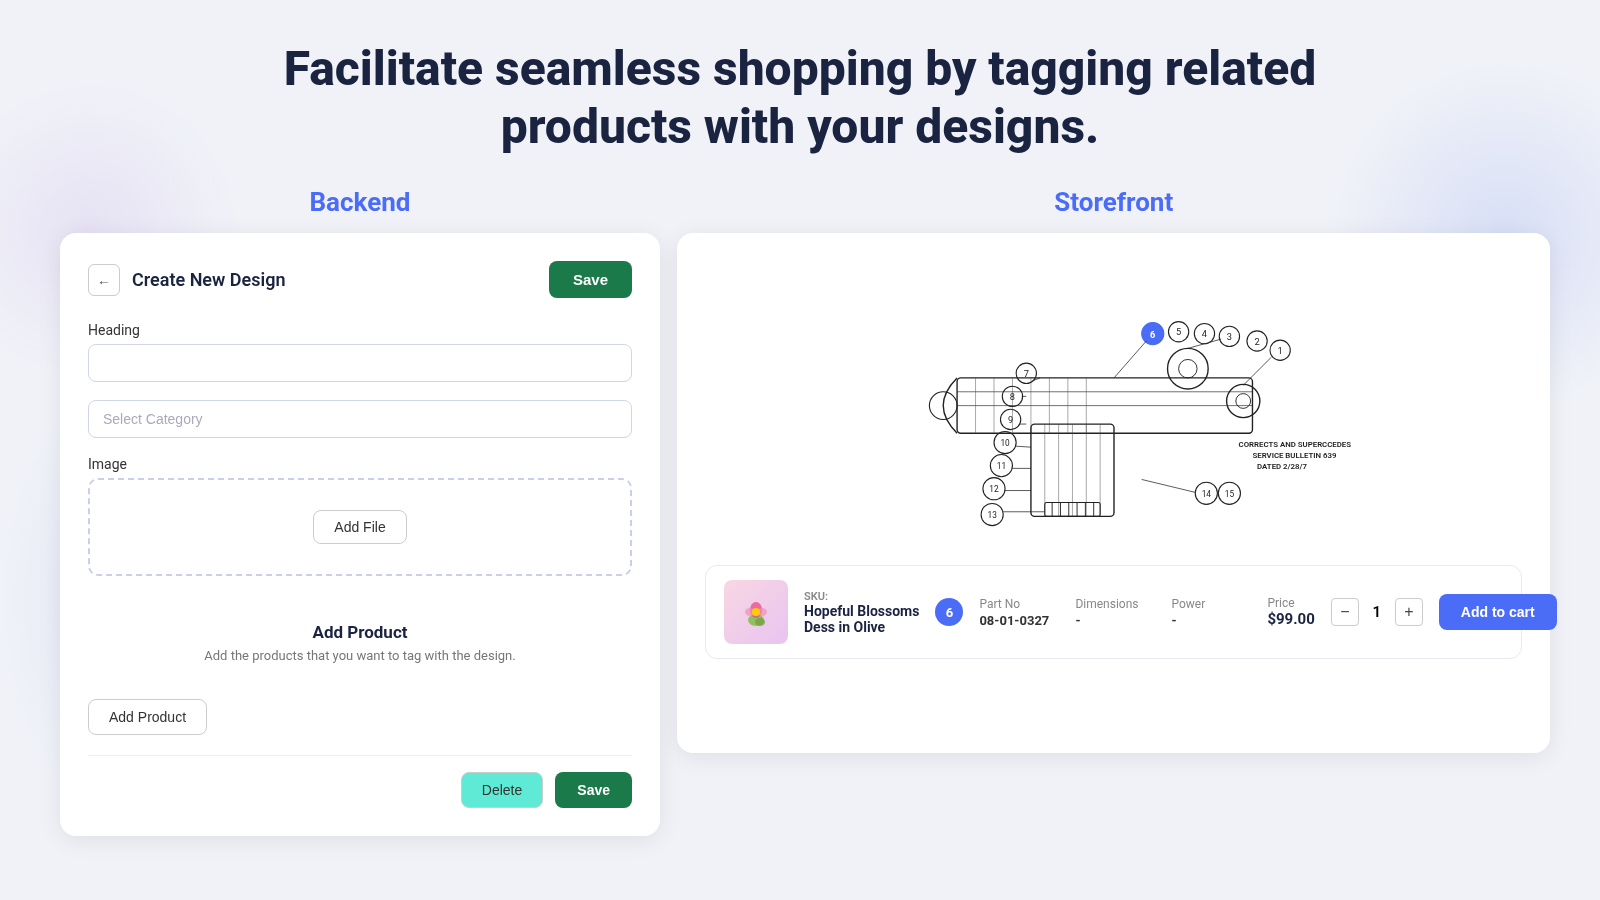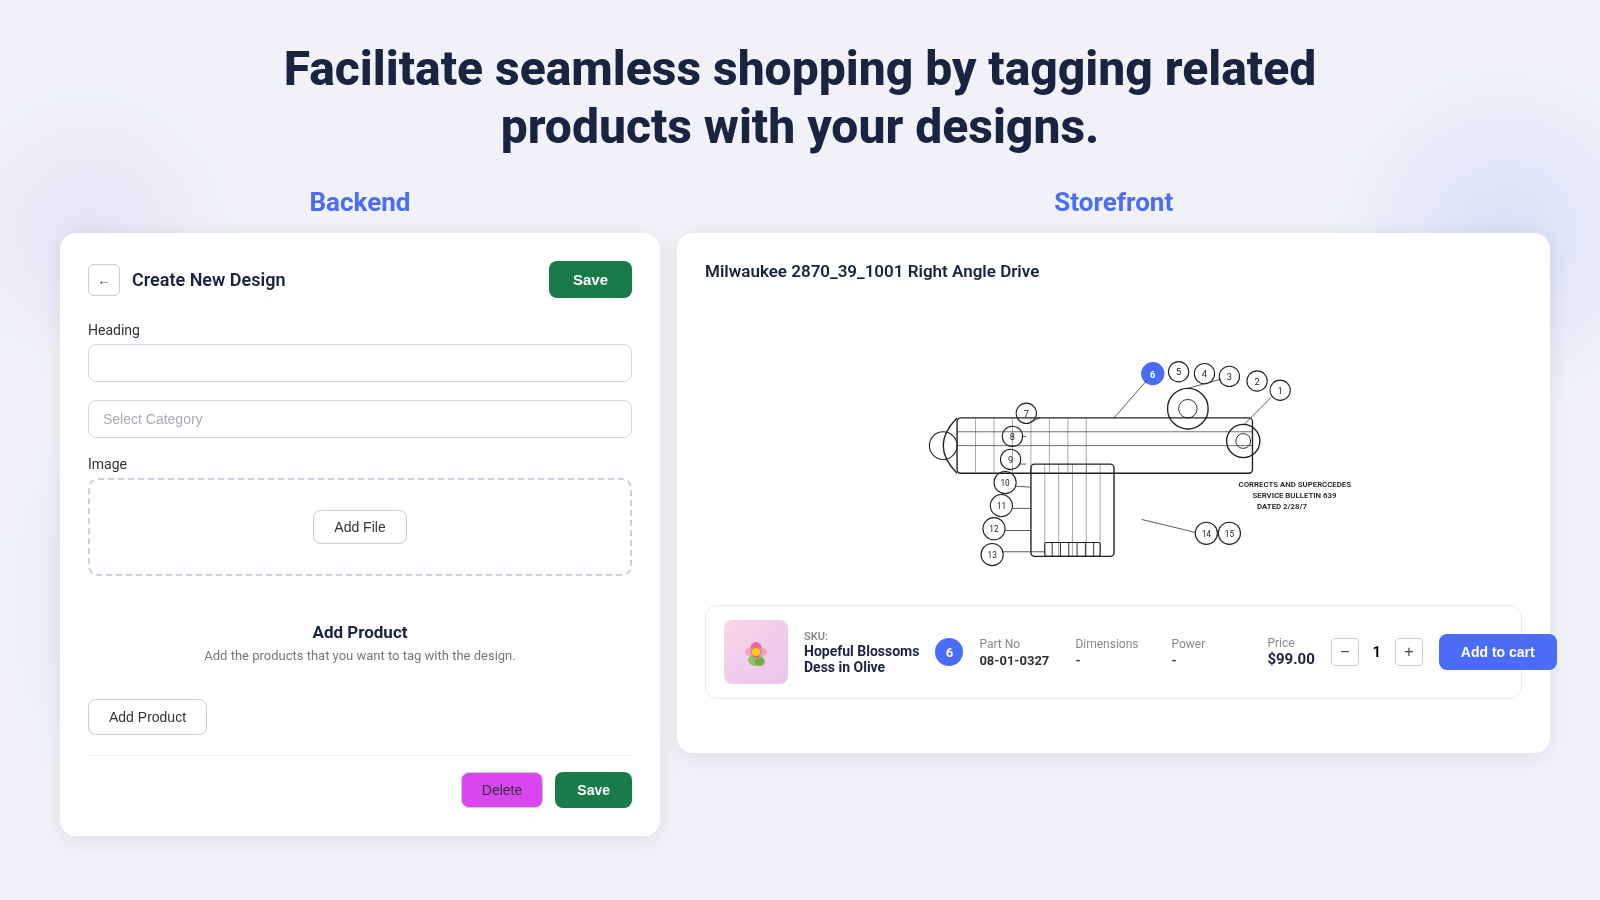--- a/index.html
+++ b/index.html
@@ -209,21 +209,21 @@
     .card-footer {
       display: flex;
       justify-content: flex-end;
       gap: 12px;
       padding-top: 16px;
       border-top: 1px solid #eee;
     }
     .delete-btn {
       border: 1.5px solid #ccc;
       border-radius: 8px;
-      background: #d946ef;
+      background: #5eead4;
       padding: 9px 20px;
       font-size: 14px;
       cursor: pointer;
       color: #333;
     }
     .save-btn-small {
       background: #1a7a4a;
       color: #fff;
       border: none;
       border-radius: 8px;
@@ -440,21 +440,20 @@
         <div class="card-footer">
           <button class="delete-btn">Delete</button>
           <button class="save-btn-small">Save</button>
         </div>
       </div>
     </div>
 
     <div class="storefront-col">
       <div class="section-label">Storefront</div>
       <div class="storefront-card">
-        <div class="product-title">Milwaukee 2870_39_1001 Right Angle Drive</div>
 
         <div class="diagram-area">
           <svg class="diagram-svg" viewBox="0 0 520 290" xmlns="http://www.w3.org/2000/svg">
 
             <rect x="90" y="120" width="320" height="60" rx="4" fill="none" stroke="#222" stroke-width="1.5"></rect>
 
             <line x1="90" y1="135" x2="410" y2="135" stroke="#222" stroke-width="0.7"></line>
             <line x1="90" y1="150" x2="410" y2="150" stroke="#222" stroke-width="0.7"></line>
 
             <line x1="110" y1="120" x2="110" y2="180" stroke="#444" stroke-width="0.5"></line>

